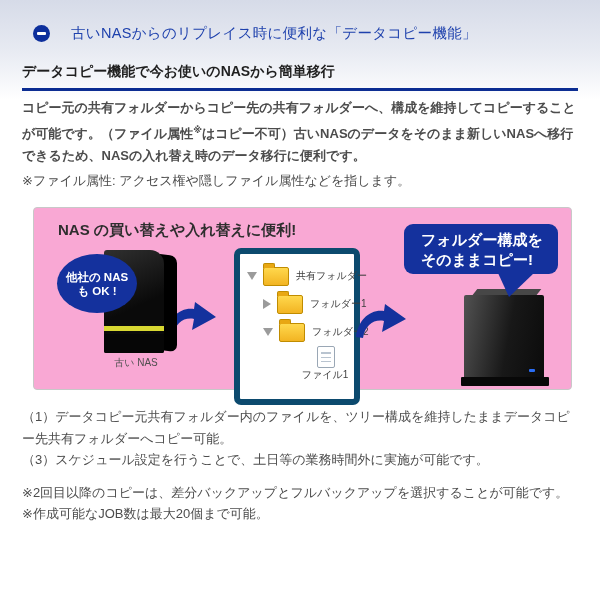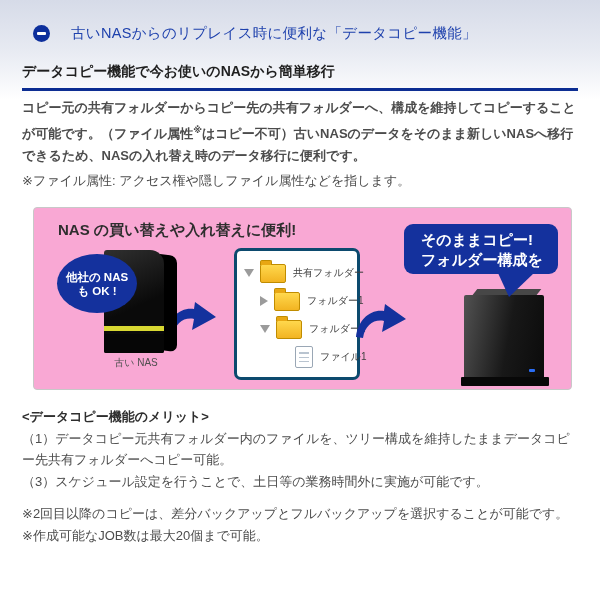--- a/index.html
+++ b/index.html
@@ -31,32 +31,32 @@
   .oldnas .foot{position:absolute;left:0;top:84px;width:60px;height:19px;background:#060606;border-radius:0 0 2px 2px;}
   .oldnas-label{position:absolute;left:52px;top:148px;width:100px;text-align:center;font-size:10px;color:#4f4f4f;}
   .ellipse-bubble{position:absolute;left:23px;top:46px;width:80px;height:59px;background:#14319d;border-radius:50%;
     display:flex;flex-direction:column;align-items:center;justify-content:center;z-index:3;
     color:#fff;font-weight:bold;font-size:11.5px;line-height:14px;text-align:left;}
   
   .swoosh{position:absolute;width:54px;height:40px;}
   .swoosh-1{left:130px;top:92px;}
   .swoosh-2{left:320px;top:94px;}
   
-  .tree-panel{position:absolute;left:200px;top:40px;width:126px;height:132px;background:#fff;
-    border:3px solid #0c4a6e;border-radius:7px;box-sizing:border-box;padding:8px 0 0 4px;}
+  .tree-panel{position:absolute;left:200px;top:40px;width:126px;height:157px;background:#fff;
+    border:6px solid #0c4a6e;border-radius:7px;box-sizing:border-box;padding:8px 0 0 4px;}
   .tree-row{display:flex;align-items:center;height:28px;}
   .tri-down{width:0;height:0;border-left:5.5px solid transparent;border-right:5.5px solid transparent;border-top:8px solid #9b9b9b;flex:0 0 auto;}
   .tri-right{width:0;height:0;border-top:5.5px solid transparent;border-bottom:5.5px solid transparent;border-left:8px solid #9b9b9b;flex:0 0 auto;}
   .ficon{width:24px;height:17px;background:linear-gradient(#ffd84d,#f2b422);border:1px solid #c08c00;border-radius:2px;position:relative;margin-left:6px;flex:0 0 auto;}
   .ficon::before{content:'';position:absolute;top:-5px;left:-1px;width:10px;height:4px;background:#e8a713;border:1px solid #c08c00;border-bottom:none;border-radius:2px 2px 0 0;}
   .fileicon{width:16px;height:20px;background:#fff;border:1px solid #9aa7b5;border-radius:2px;position:relative;margin-left:9px;flex:0 0 auto;}
   .fileicon::before{content:'';position:absolute;left:3px;top:5px;width:10px;height:10px;
     background:repeating-linear-gradient(#b9c4d0 0 1.5px,transparent 1.5px 4.5px);}
   .tree-label{font-size:10px;color:#3e3e3e;margin-left:7px;white-space:nowrap;}
-  .ind-0{padding-left:3px;} .ind-1{padding-left:19px;} .ind-2{padding-left:45px;}
+  .ind-0{padding-left:3px;} .ind-1{padding-left:19px;} .ind-2{padding-left:45px;flex-direction:column;}
   
   .copy-bubble{position:absolute;left:370px;top:16px;width:154px;height:50px;background:#14319d;border-radius:9px;
     color:#fff;font-weight:bold;font-size:15px;line-height:20px;padding:6px 0 0 17px;box-sizing:border-box;z-index:3;}
   .copy-bubble .tail{position:absolute;left:61%;top:98%;width:0;height:0;
     border-top:24px solid #14319d;border-left:11px solid transparent;border-right:25px solid transparent;}
   
   .newnas{position:absolute;left:427px;top:80px;width:90px;height:100px;z-index:1;}
   .newnas .top{position:absolute;left:12px;top:1px;width:64px;height:11px;background:#474747;transform:skewX(-38deg);}
   .newnas .nbody{position:absolute;left:3px;top:7px;width:80px;height:84px;background:linear-gradient(100deg,#525252,#181818 55%,#0b0b0b);border-radius:2px;}
   .newnas .base{position:absolute;left:0;top:89px;width:88px;height:9px;background:#080808;border-radius:1px;}
@@ -123,34 +123,33 @@
         <span class="fileicon"></span>
         <span class="tree-label">ファイル1</span>
       </div>
     </div>
 
     <svg class="swoosh swoosh-2" viewBox="0 0 54 40">
       <path d="M2,35 C4,18 16,7 30,9 L31,2 L52,17 L28,30 L30,19 C20,17 11,23 9,36 Z" fill="#14319d"></path>
     </svg>
 
     <div class="copy-bubble">
+      <div>フォルダー構成を</div>
       <div>そのままコピー!</div>
-      <div>フォルダー構成を</div>
       <div class="tail"></div>
     </div>
 
     <div class="newnas">
       <div class="top"></div>
       <div class="nbody"></div>
       <div class="base"></div>
       <div class="led"></div>
     </div>
   </div>
 
   <div class="merits">
-    <div class="merits-heading">&lt;データコピー機能のメリット&gt;</div>
     <div>（1）データコピー元共有フォルダー内のファイルを、ツリー構成を維持したままデータコピー先共有フォルダーへコピー可能。</div>
     <div>（3）スケジュール設定を行うことで、土日等の業務時間外に実施が可能です。</div>
     <div class="merits-spacer"></div>
     <div>※2回目以降のコピーは、差分バックアップとフルバックアップを選択することが可能です。</div>
     <div>※作成可能なJOB数は最大20個まで可能。</div>
   </div>
 </div>
 
 </body></html>

